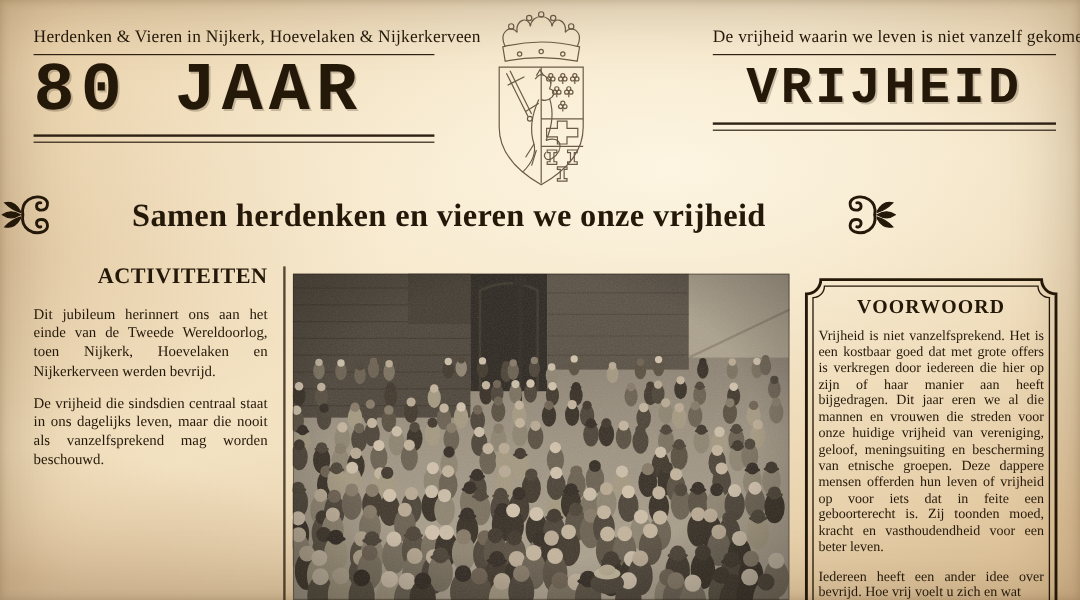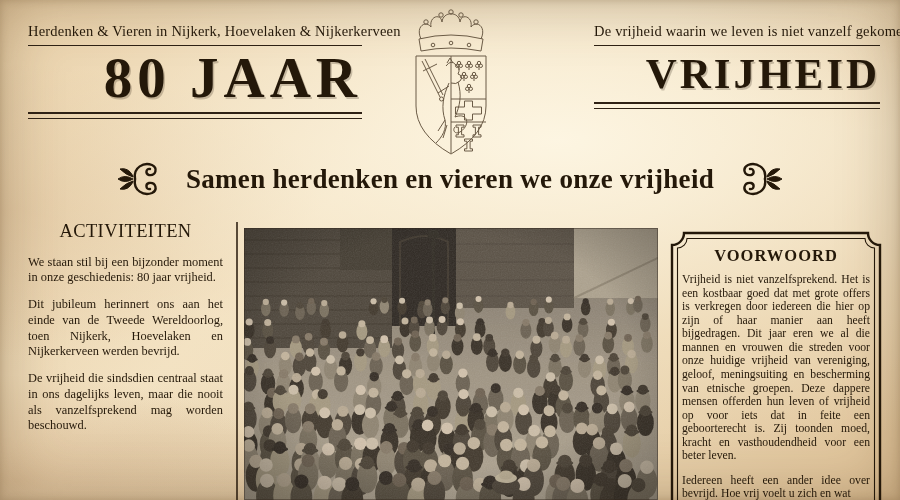--- a/index.html
+++ b/index.html
@@ -15,37 +15,37 @@
       radial-gradient(45% 35% at 30% 99%, rgba(150,100,55,.16), rgba(0,0,0,0) 70%),
       linear-gradient(135deg,#e2c69c,#f2e1c1 38%,#eedcba 62%,#ddc096);
     box-shadow:inset 0 0 60px rgba(92,62,30,.35), inset 0 0 8px rgba(92,62,30,.25);
   }
   
   .mast-left{position:absolute;left:28px;top:23px;width:334px;}
   .mast-right{position:absolute;left:594px;top:23px;width:286px;text-align:center;}
   .tagline{font-size:14.5px;letter-spacing:.2px;white-space:nowrap;}
   .rule-thin{border-top:1.5px solid var(--rule,#2e2114);margin-top:5px;}
   .big-title{
-    font-family:Liberation Serif, serif;font-weight:700;color:var(--ink,#241809);
+    font-family:Liberation Mono, monospace;font-weight:700;color:var(--ink,#241809);
     text-shadow:1.5px 1.5px 0 rgba(36,24,9,.22);
-    line-height:1.04;white-space:nowrap;text-align:right;
+    line-height:1.04;white-space:nowrap;
   }
   .title-left{font-size:57px;letter-spacing:5px;margin-top:2px;}
   .title-right{font-size:43px;letter-spacing:3px;margin-top:6px;}
   .rule-double{border-top:2.5px solid var(--rule,#2e2114);border-bottom:1.5px solid var(--rule,#2e2114);height:4px;margin-top:5px;}
   .crest{position:absolute;left:396px;top:4px;width:110px;height:158px;}
   .crest svg{width:100%;height:100%;}
   
-  .banner{position:absolute;left:0;top:150px;width:900px;height:58px;display:flex;align-items:center;justify-content:center;gap:26px;}
+  .banner{position:absolute;left:0;top:150px;width:900px;height:58px;display:flex;align-items:center;gap:66px;}
   .banner-text{font-size:27px;font-weight:700;letter-spacing:.3px;white-space:nowrap;}
   .fleuron{width:44px;height:38px;flex:0 0 auto;}
   .fleuron.flip{transform:scaleX(-1);}
   
   .col-left{position:absolute;left:28px;top:220px;width:195px;}
-  .col-heading{font-size:18.5px;font-weight:400;text-align:center;line-height:1.22;letter-spacing:.4px;}
+  .col-heading{font-size:18.5px;font-weight:700;text-align:right;line-height:1.22;letter-spacing:.4px;}
   .col-left p{font-size:12.4px;line-height:1.27;text-align:justify;margin:0 0 11px 0;}
   .col-left p:first-of-type{margin-top:12px;}
   .divider-v{position:absolute;left:236px;top:222px;width:2px;height:278px;background:rgba(44,30,16,.78);}
   .photo{position:absolute;left:244px;top:228px;width:414px;height:272px;margin:0;}
   .photo svg{width:100%;height:100%;display:block;}
   
   .voorwoord{position:absolute;left:670px;top:231px;width:212px;height:276px;}
   .vw-frame{position:absolute;left:0;top:0;width:212px;height:292px;}
   .vw-content{position:relative;padding:15px 12px 0 12px;}
   .vw-heading{font-size:16.5px;font-weight:700;text-align:center;letter-spacing:1px;margin:0 0 7px 0;}
@@ -178,21 +178,20 @@
       <g fill="#241809" stroke="#241809" stroke-width="1">
         <path d="M17,19 Q9,14 2,19 Q9,24 17,19 Z"></path>
         <path d="M17,16 Q12,7 4,9 Q10,15 17,17 Z"></path>
         <path d="M17,22 Q12,31 4,29 Q10,23 17,21 Z"></path>
       </g>
     </svg>
   </div>
 
   <aside class="col-left">
     <div class="col-heading">ACTIVITEITEN</div>
-    <p>We staan stil bij een bijzonder moment in onze geschiedenis: 80 jaar vrijheid.</p>
     <p>Dit jubileum herinnert ons aan het einde van de Tweede Wereldoorlog, toen Nijkerk, Hoevelaken en Nijkerkerveen werden bevrijd.</p>
     <p>De vrijheid die sindsdien centraal staat in ons dagelijks leven, maar die nooit als vanzelfsprekend mag worden beschouwd.</p>
   </aside>
 
   <div class="divider-v"></div>
 
   <figure class="photo">
     <svg viewBox="0 0 414 272" preserveAspectRatio="none" aria-hidden="true">
       <defs>
         <linearGradient id="pbg" x1="0" y1="0" x2="0" y2="1">

